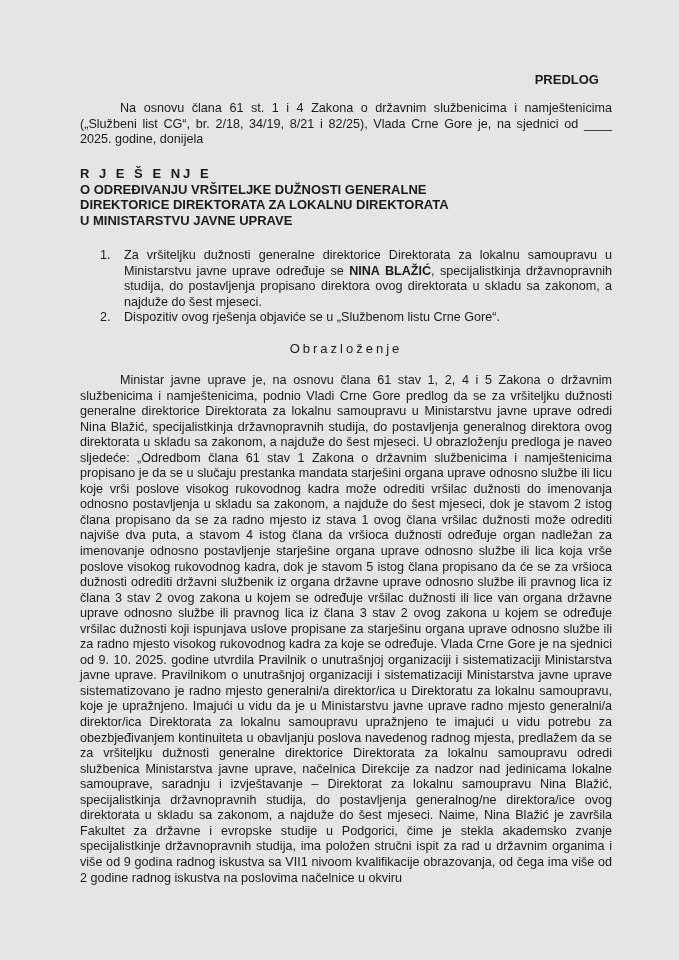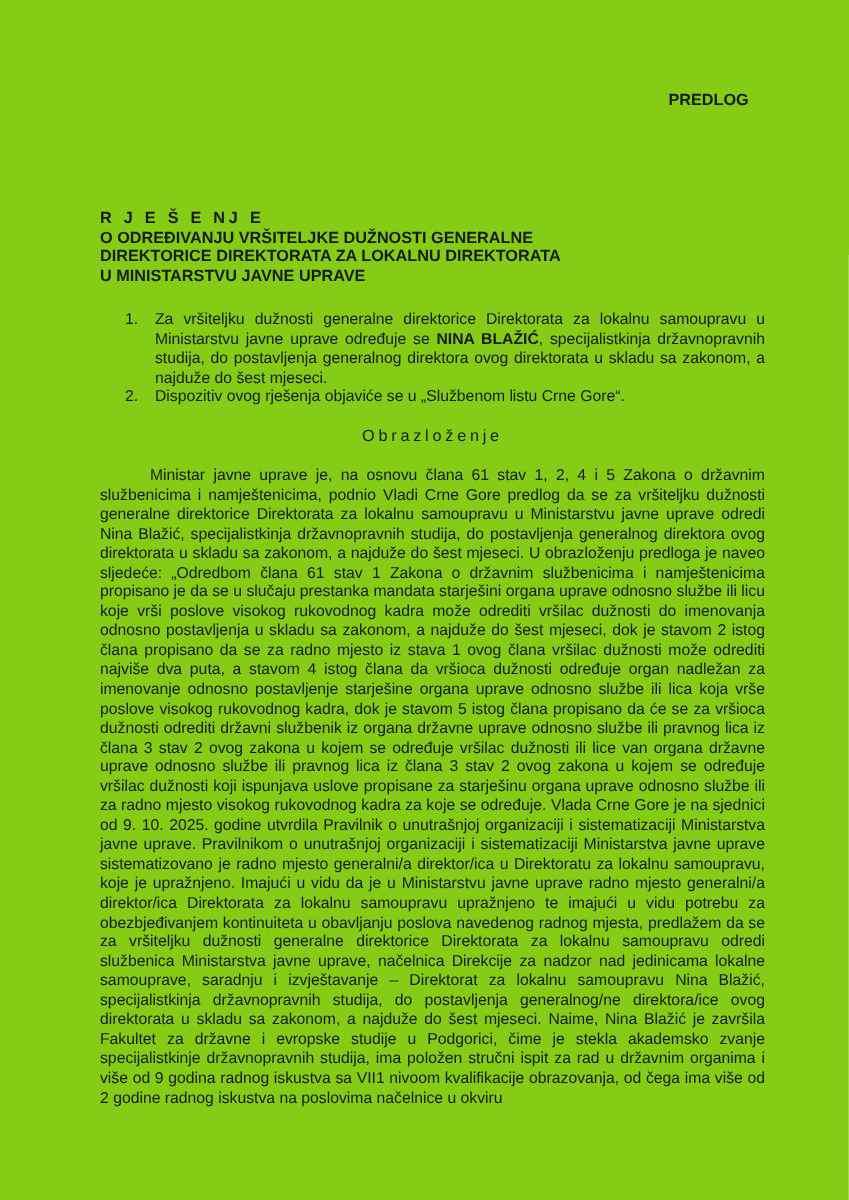--- a/index.html
+++ b/index.html
@@ -1,19 +1,19 @@
 <!DOCTYPE html>
 <html><head>
 <meta charset="utf-8">
 <style>
   html, body { margin: 0; padding: 0; background: #ffffff; }
   body { width: 679px; height: 960px; overflow: hidden; position: relative; }
   .page {
     position: absolute; left: 0; top: 0; width: 679px; height: 960px;
-    background: #84cc16; color: #1a1a1a;
+    background: #e5e5e5; color: #1a1a1a;
     font-family: "Liberation Sans", sans-serif;
     font-size: 12.6px; line-height: 15.6px;
   }
   .predlog {
     position: absolute; top: 72px; right: 80px;
     font-weight: bold; font-size: 13px;
   }
   .intro {
     position: absolute; top: 101px; left: 80px; width: 532px;
     text-align: justify; text-indent: 40px;
@@ -39,31 +39,32 @@
     text-align: justify; text-indent: 40px; line-height: 15.55px;
   }
 </style>
 </head>
 <body>
 
 <div class="page">
 
   <div class="predlog">PREDLOG</div>
 
+  <div class="intro">Na osnovu člana 61 st. 1 i 4 Zakona o državnim službenicima i namještenicima („Službeni list CG“, br. 2/18, 34/19, 8/21 i 82/25), Vlada Crne Gore je, na sjednici od ____ 2025. godine, donijela</div>
 
   <div class="title-block">
     <div class="rj">R J E Š E NJ E</div>
     <div>O ODREĐIVANJU VRŠITELJKE DUŽNOSTI GENERALNE</div>
     <div>DIREKTORICE DIREKTORATA ZA LOKALNU DIREKTORATA</div>
     <div>U MINISTARSTVU JAVNE UPRAVE</div>
   </div>
 
   <ol class="items">
     <li>
-      <span class="num">1.</span><span>Za vršiteljku dužnosti generalne direktorice Direktorata za lokalnu samoupravu u Ministarstvu javne uprave određuje se </span><strong>NINA BLAŽIĆ</strong><span>, specijalistkinja državnopravnih studija, do postavljenja generalnog direktora ovog direktorata u skladu sa zakonom, a najduže do šest mjeseci.</span>
+      <span class="num">1.</span><span>Za vršiteljku dužnosti generalne direktorice Direktorata za lokalnu samoupravu u Ministarstvu javne uprave određuje se </span><strong>NINA BLAŽIĆ</strong><span>, specijalistkinja državnopravnih studija, do postavljenja propisano direktora ovog direktorata u skladu sa zakonom, a najduže do šest mjeseci.</span>
     </li>
     <li>
       <span class="num">2.</span><span>Dispozitiv ovog rješenja objaviće se u „Službenom listu Crne Gore“.</span>
     </li>
   </ol>
 
   <div class="obraz">Obrazloženje</div>
 
   <div class="body-text">Ministar javne uprave je, na osnovu člana 61 stav 1, 2, 4 i 5 Zakona o državnim službenicima i namještenicima, podnio Vladi Crne Gore predlog da se za vršiteljku dužnosti generalne direktorice Direktorata za lokalnu samoupravu u Ministarstvu javne uprave odredi Nina Blažić, specijalistkinja državnopravnih studija, do postavljenja generalnog direktora ovog direktorata u skladu sa zakonom, a najduže do šest mjeseci. U obrazloženju predloga je naveo sljedeće: „Odredbom člana 61 stav 1 Zakona o državnim službenicima i namještenicima propisano je da se u slučaju prestanka mandata starješini organa uprave odnosno službe ili licu koje vrši poslove visokog rukovodnog kadra može odrediti vršilac dužnosti do imenovanja odnosno postavljenja u skladu sa zakonom, a najduže do šest mjeseci, dok je stavom 2 istog člana propisano da se za radno mjesto iz stava 1 ovog člana vršilac dužnosti može odrediti najviše dva puta, a stavom 4 istog člana da vršioca dužnosti određuje organ nadležan za imenovanje odnosno postavljenje starješine organa uprave odnosno službe ili lica koja vrše poslove visokog rukovodnog kadra, dok je stavom 5 istog člana propisano da će se za vršioca dužnosti odrediti državni službenik iz organa državne uprave odnosno službe ili pravnog lica iz člana 3 stav 2 ovog zakona u kojem se određuje vršilac dužnosti ili lice van organa državne uprave odnosno službe ili pravnog lica iz člana 3 stav 2 ovog zakona u kojem se određuje vršilac dužnosti koji ispunjava uslove propisane za starješinu organa uprave odnosno službe ili za radno mjesto visokog rukovodnog kadra za koje se određuje. Vlada Crne Gore je na sjednici od 9. 10. 2025. godine utvrdila Pravilnik o unutrašnjoj organizaciji i sistematizaciji Ministarstva javne uprave. Pravilnikom o unutrašnjoj organizaciji i sistematizaciji Ministarstva javne uprave sistematizovano je radno mjesto generalni/a direktor/ica u Direktoratu za lokalnu samoupravu, koje je upražnjeno. Imajući u vidu da je u Ministarstvu javne uprave radno mjesto generalni/a direktor/ica Direktorata za lokalnu samoupravu upražnjeno te imajući u vidu potrebu za obezbjeđivanjem kontinuiteta u obavljanju poslova navedenog radnog mjesta, predlažem da se za vršiteljku dužnosti generalne direktorice Direktorata za lokalnu samoupravu odredi službenica Ministarstva javne uprave, načelnica Direkcije za nadzor nad jedinicama lokalne samouprave, saradnju i izvještavanje – Direktorat za lokalnu samoupravu Nina Blažić, specijalistkinja državnopravnih studija, do postavljenja generalnog/ne direktora/ice ovog direktorata u skladu sa zakonom, a najduže do šest mjeseci. Naime, Nina Blažić je završila Fakultet za državne i evropske studije u Podgorici, čime je stekla akademsko zvanje specijalistkinje državnopravnih studija, ima položen stručni ispit za rad u državnim organima i više od 9 godina radnog iskustva sa VII1 nivoom kvalifikacije obrazovanja, od čega ima više od 2 godine radnog iskustva na poslovima načelnice u okviru</div>
 

